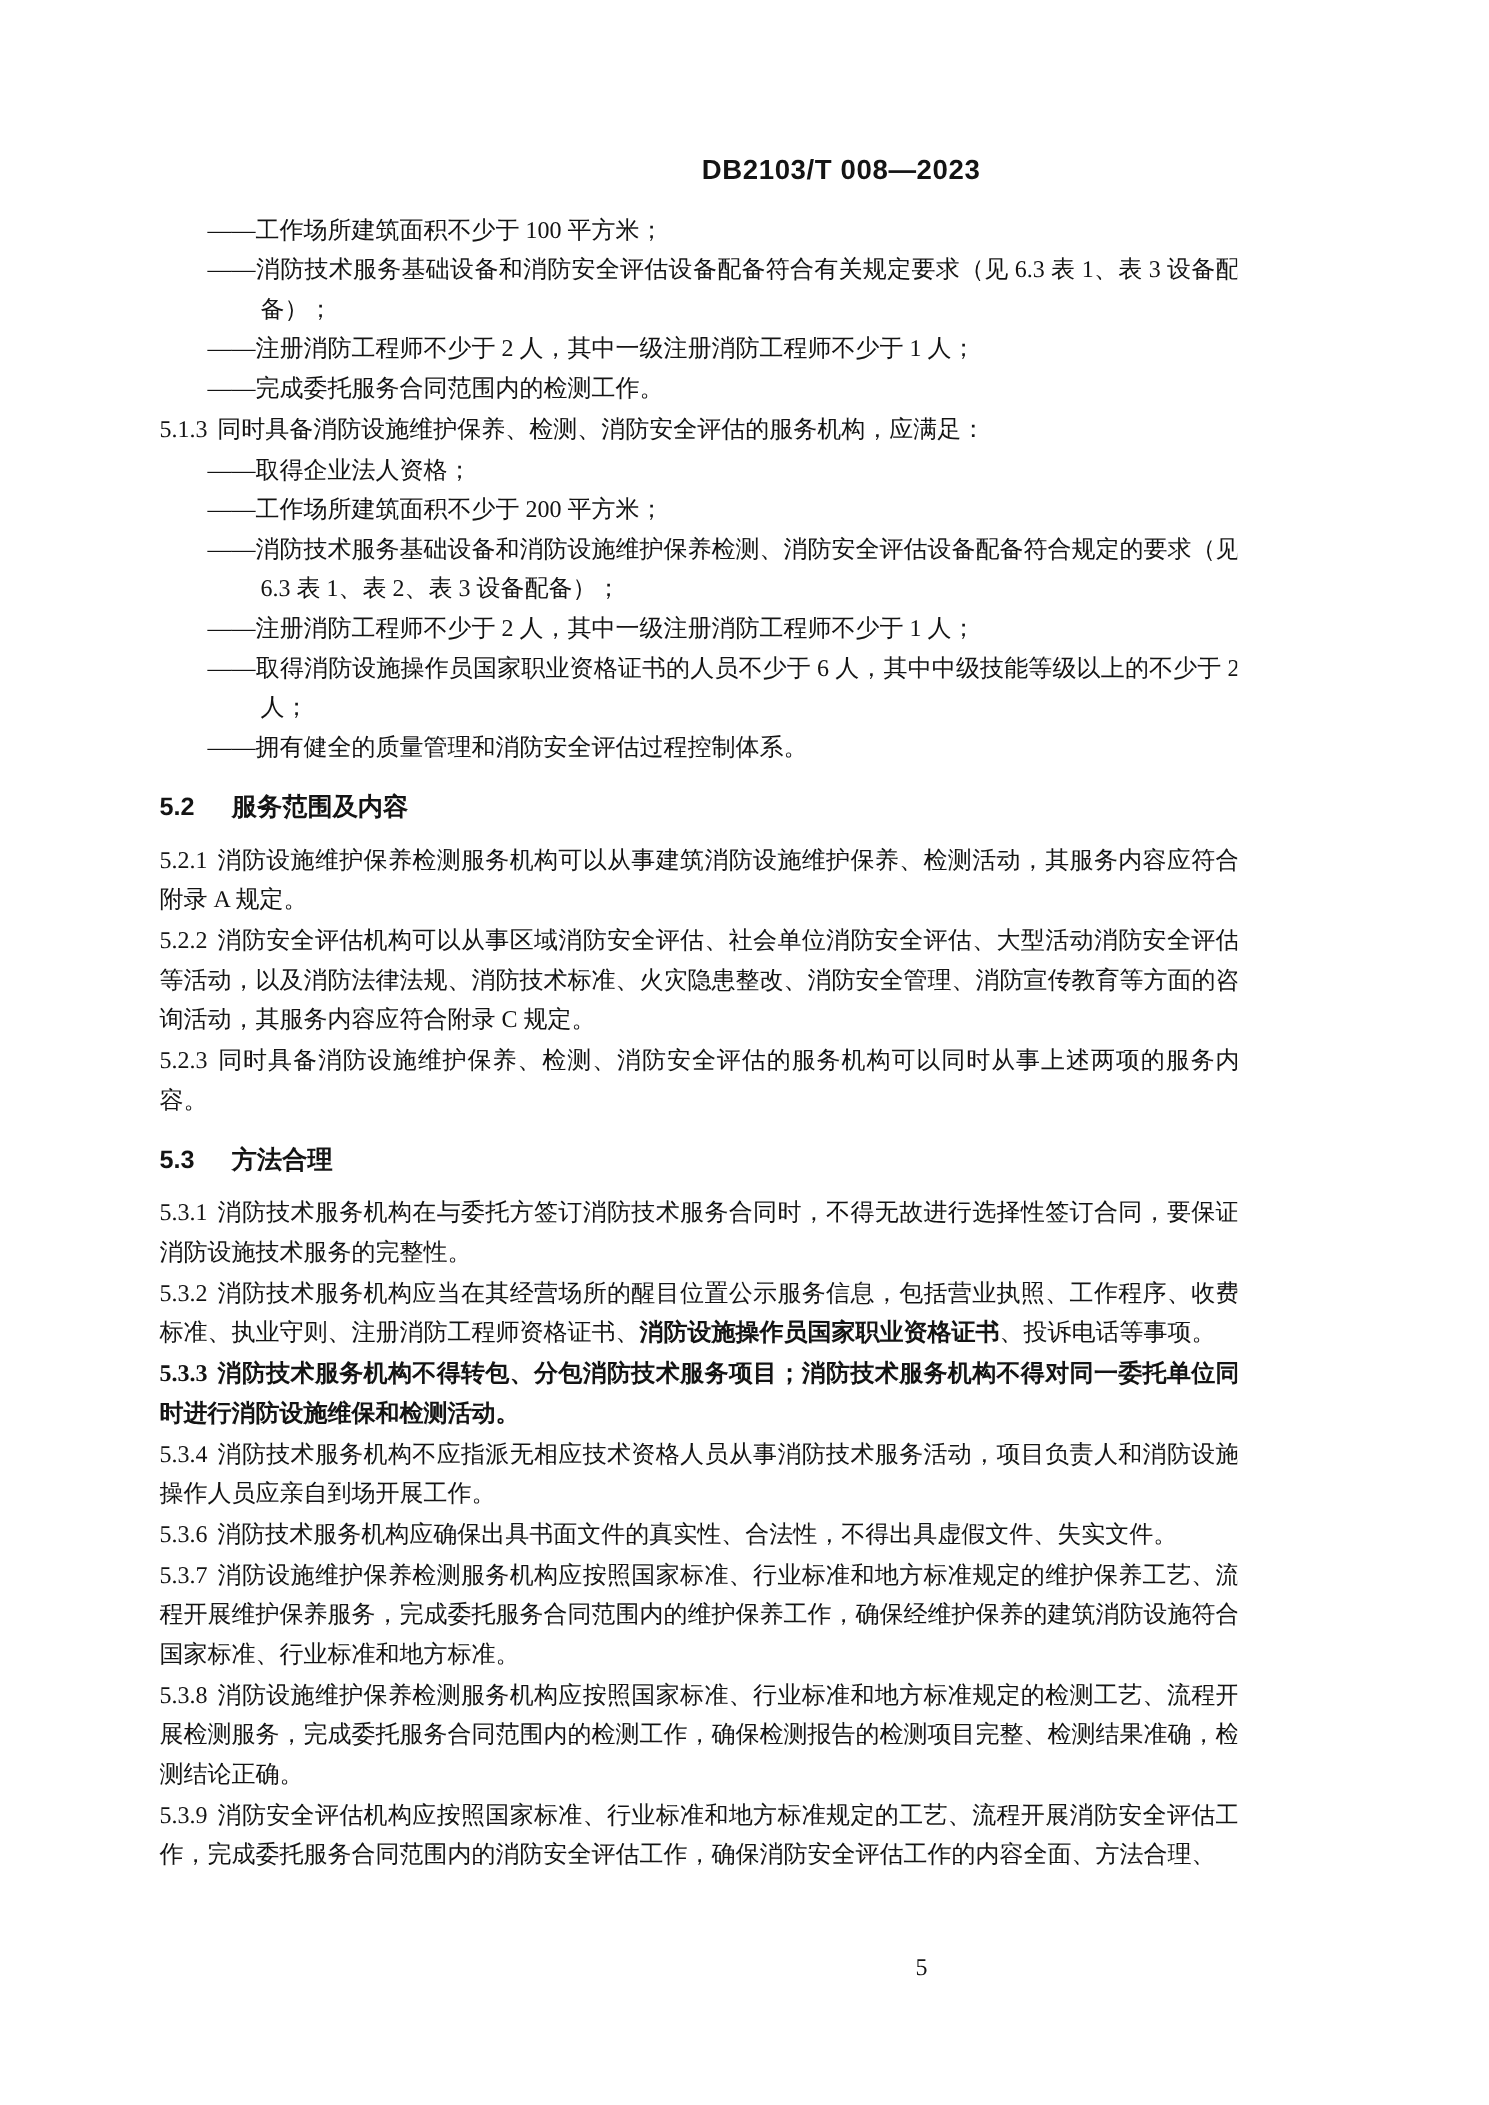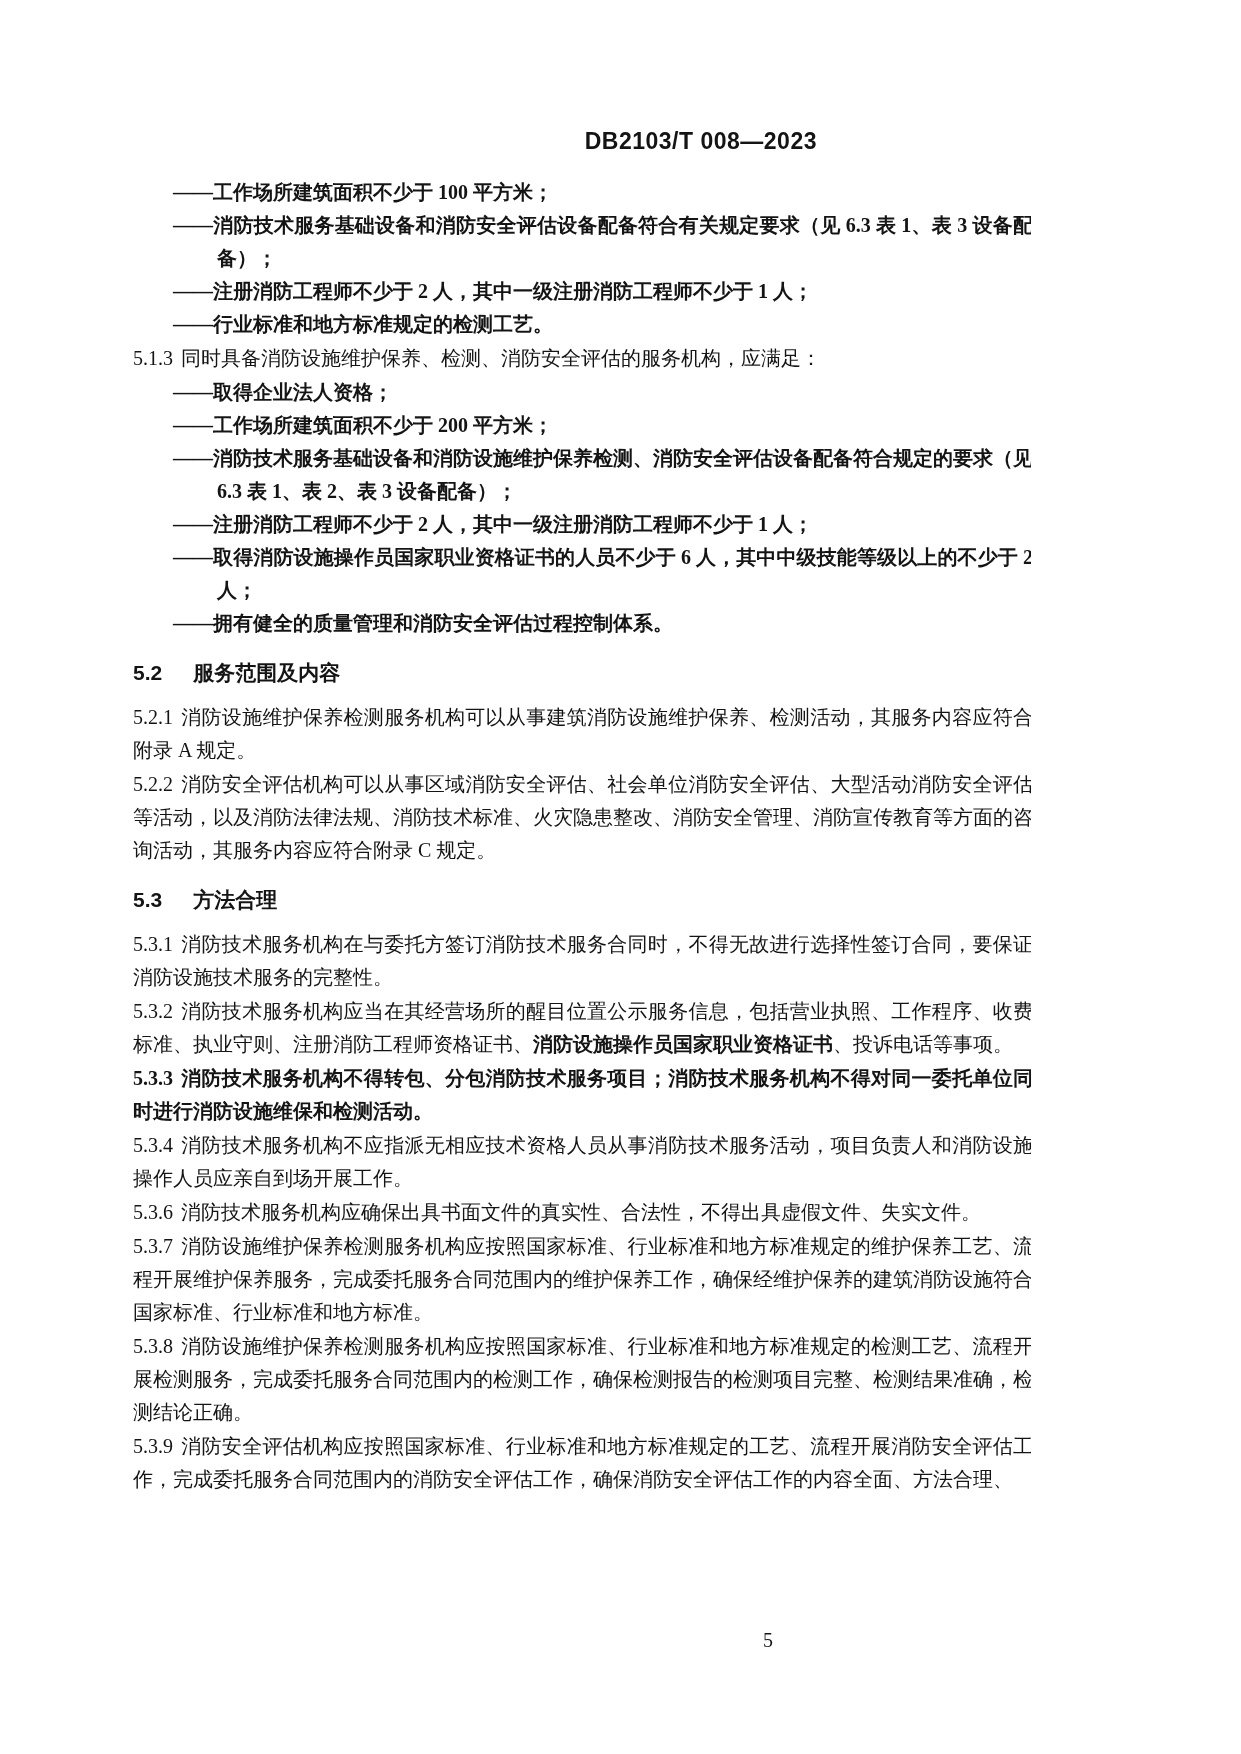--- a/index.html
+++ b/index.html
@@ -28,21 +28,20 @@
     top: 176px;
     left: 133px;
     width: 900px;
     font-size: 20px;
     line-height: 33px;
     text-align: justify;
   }
   .dash-item {
     margin-left: 84px;
     text-indent: -44px;
-    font-weight: bold;
   }
   .clause { margin: 1px 0; }
   .clause .num { margin-right: 8px; white-space: nowrap; }
   .heading {
     font-weight: 700;
     font-family: "Liberation Sans", "DejaVu Sans", sans-serif;
     font-size: 21px;
     margin: 16px 0 12px 0;
     text-align: left;
   }
@@ -59,31 +58,32 @@
 </head>
 <body>
 
 <div class="page">
   <div class="doc-code">DB2103/T 008—2023</div>
 
   <div class="doc-body" id="doc-body">
       <div class="dash-item"><span>——工作场所建筑面积不少于 100 平方米；</span></div>
       <div class="dash-item"><span>——消防技术服务基础设备和消防安全评估设备配备符合有关规定要求（见 6.3 表 1、表 3 设备配备）；</span></div>
       <div class="dash-item"><span>——注册消防工程师不少于 2 人，其中一级注册消防工程师不少于 1 人；</span></div>
-      <div class="dash-item"><span>——行业标准和地方标准规定的检测工艺。</span></div>
+      <div class="dash-item"><span>——完成委托服务合同范围内的检测工作。</span></div>
       <div class="clause"><span class="num">5.1.3</span><span>同时具备消防设施维护保养、检测、消防安全评估的服务机构，应满足：</span></div>
       <div class="dash-item"><span>——取得企业法人资格；</span></div>
       <div class="dash-item"><span>——工作场所建筑面积不少于 200 平方米；</span></div>
       <div class="dash-item"><span>——消防技术服务基础设备和消防设施维护保养检测、消防安全评估设备配备符合规定的要求（见 6.3 表 1、表 2、表 3 设备配备）；</span></div>
       <div class="dash-item"><span>——注册消防工程师不少于 2 人，其中一级注册消防工程师不少于 1 人；</span></div>
       <div class="dash-item"><span>——取得消防设施操作员国家职业资格证书的人员不少于 6 人，其中中级技能等级以上的不少于 2 人；</span></div>
       <div class="dash-item"><span>——拥有健全的质量管理和消防安全评估过程控制体系。</span></div>
       <div class="heading"><span class="num">5.2</span><span>服务范围及内容</span></div>
       <div class="clause"><span class="num">5.2.1</span><span>消防设施维护保养检测服务机构可以从事建筑消防设施维护保养、检测活动，其服务内容应符合附录 A 规定。</span></div>
       <div class="clause"><span class="num">5.2.2</span><span>消防安全评估机构可以从事区域消防安全评估、社会单位消防安全评估、大型活动消防安全评估等活动，以及消防法律法规、消防技术标准、火灾隐患整改、消防安全管理、消防宣传教育等方面的咨询活动，其服务内容应符合附录 C 规定。</span></div>
+      <div class="clause"><span class="num">5.2.3</span><span>同时具备消防设施维护保养、检测、消防安全评估的服务机构可以同时从事上述两项的服务内容。</span></div>
       <div class="heading"><span class="num">5.3</span><span>方法合理</span></div>
       <div class="clause"><span class="num">5.3.1</span><span>消防技术服务机构在与委托方签订消防技术服务合同时，不得无故进行选择性签订合同，要保证消防设施技术服务的完整性。</span></div>
       <div class="clause"><span class="num">5.3.2</span><span>消防技术服务机构应当在其经营场所的醒目位置公示服务信息，包括营业执照、工作程序、收费标准、执业守则、注册消防工程师资格证书、</span><span class="bold">消防设施操作员国家职业资格证书</span><span>、投诉电话等事项。</span></div>
       <div class="clause"><span class="num bold">5.3.3</span><span class="bold">消防技术服务机构不得转包、分包消防技术服务项目；消防技术服务机构不得对同一委托单位同时进行消防设施维保和检测活动。</span></div>
       <div class="clause"><span class="num">5.3.4</span><span>消防技术服务机构不应指派无相应技术资格人员从事消防技术服务活动，项目负责人和消防设施操作人员应亲自到场开展工作。</span></div>
       <div class="clause"><span class="num">5.3.6</span><span>消防技术服务机构应确保出具书面文件的真实性、合法性，不得出具虚假文件、失实文件。</span></div>
       <div class="clause"><span class="num">5.3.7</span><span>消防设施维护保养检测服务机构应按照国家标准、行业标准和地方标准规定的维护保养工艺、流程开展维护保养服务，完成委托服务合同范围内的维护保养工作，确保经维护保养的建筑消防设施符合国家标准、行业标准和地方标准。</span></div>
       <div class="clause"><span class="num">5.3.8</span><span>消防设施维护保养检测服务机构应按照国家标准、行业标准和地方标准规定的检测工艺、流程开展检测服务，完成委托服务合同范围内的检测工作，确保检测报告的检测项目完整、检测结果准确，检测结论正确。</span></div>
       <div class="clause"><span class="num">5.3.9</span><span>消防安全评估机构应按照国家标准、行业标准和地方标准规定的工艺、流程开展消防安全评估工作，完成委托服务合同范围内的消防安全评估工作，确保消防安全评估工作的内容全面、方法合理、</span></div>
     </div>

